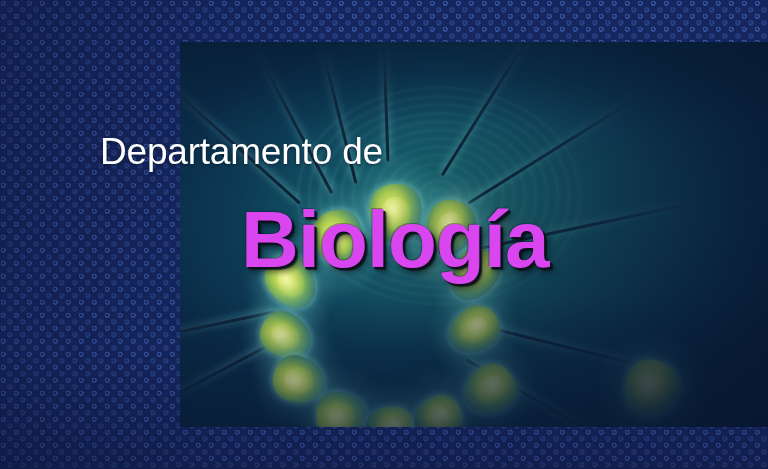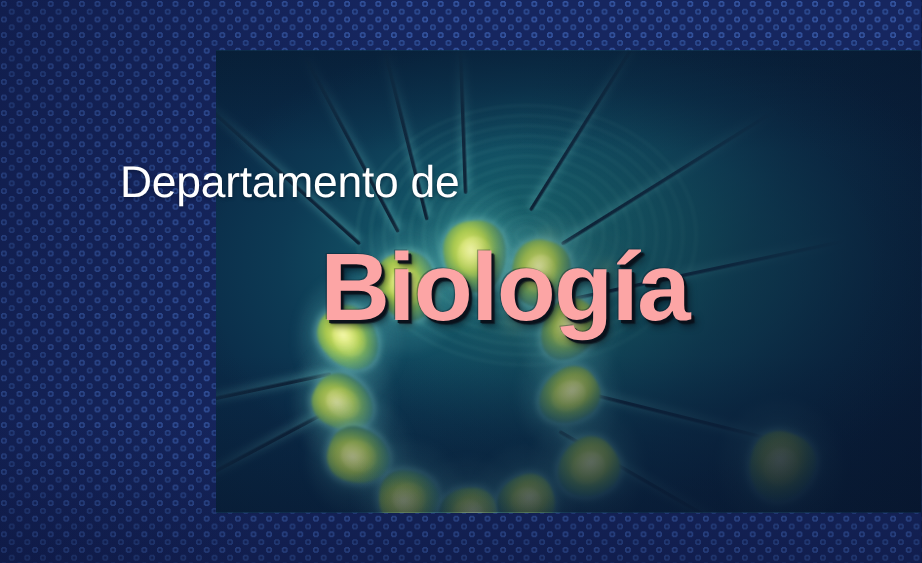--- a/index.html
+++ b/index.html
@@ -201,28 +201,28 @@
     font-size: 37px;
     font-weight: 400;
     line-height: 1.1;
     color: #ffffff;
     letter-spacing: -0.2px;
     white-space: nowrap;
     text-shadow: 0 1px 3px rgba(4,12,30,0.55);
   }
   .title-main {
     position: absolute;
-    left: 255px;
+    left: 229px;
     top: 196px;
     margin: 0;
     font-family: "Liberation Sans", sans-serif;
     font-size: 80px;
     font-weight: 700;
     line-height: 1.1;
-    color: #fca5a5;
+    color: #d946ef;
     letter-spacing: -1px;
     white-space: nowrap;
     text-shadow:
        2px 2px 0   rgba(10,16,26,0.92),
        3px 3px 1px rgba(10,16,26,0.70),
        4px 5px 6px rgba(6,12,22,0.55),
       -1px -1px 0  rgba(16,24,36,0.35);
   }
 </style>
 </head>

